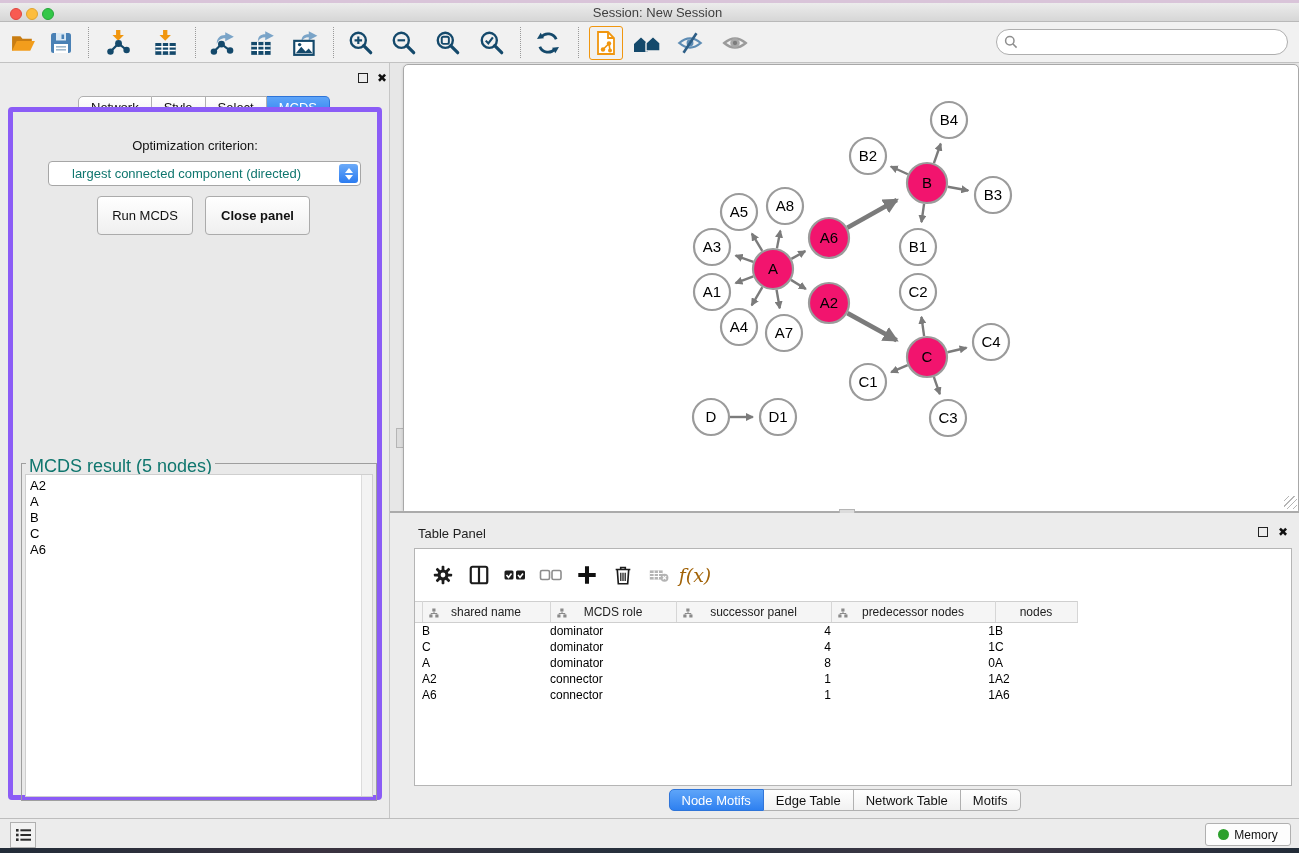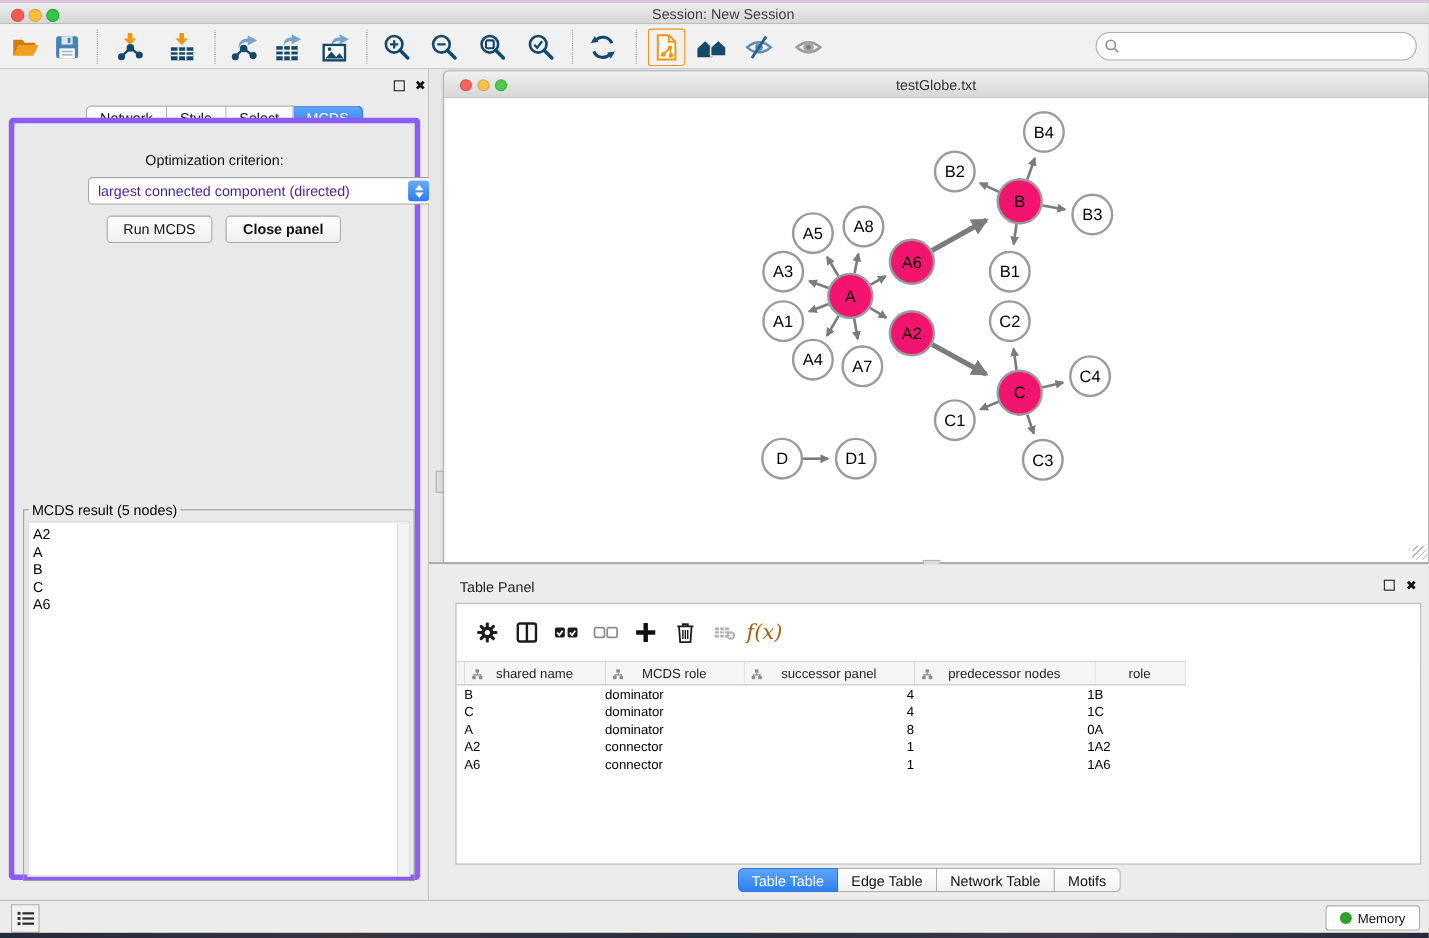--- a/index.html
+++ b/index.html
@@ -39,33 +39,33 @@
        font-size:13px;display:flex;align-items:center;justify-content:center;color:#111;padding:0 12px;}
   .seg .seg-btn:first-child{border-left:1px solid #b0b0b0;border-radius:5px 0 0 5px;}
   .seg .seg-btn:last-child{border-radius:0 5px 5px 0;}
   .seg .seg-btn.active{background:linear-gradient(#5ea5f9,#2e80f0);color:#fff;border-color:#2e74d8;}
   .cp-tabs{left:78px;top:33px;}
 
   .cp-box{position:absolute;left:8px;top:44px;width:374px;height:693px;border:5px solid #8b5cf6;
           border-radius:4px;background:#e9e9e9;}
   .opt-label{position:absolute;left:0;right:0;top:26px;text-align:center;font-size:13px;color:#111;}
   .dropdown{position:absolute;left:35px;top:49px;width:313px;height:25px;background:#fff;border:1px solid #a6a6a6;
-            border-radius:4px;font-size:13px;display:flex;align-items:center;padding-left:8px;color:#4c1d95;margin-left:32px;}
+            border-radius:4px;font-size:13px;display:flex;align-items:center;padding-left:23px;color:#0f766e;}
   .dd-stepper{position:absolute;right:2px;top:2px;bottom:2px;width:19px;border-radius:3px;
               background:linear-gradient(#6cabf9,#2b7bf0);display:flex;flex-direction:column;
               align-items:center;justify-content:center;gap:2px;}
   .dd-up{width:0;height:0;border-left:4px solid transparent;border-right:4px solid transparent;border-bottom:5px solid #fff;}
   .dd-down{width:0;height:0;border-left:4px solid transparent;border-right:4px solid transparent;border-top:5px solid #fff;}
-  .btn{position:absolute;height:25px;border:1px solid #ababab;border-radius:4px;
+  .btn{position:absolute;height:39px;border:1px solid #ababab;border-radius:4px;
        background:linear-gradient(#ffffff,#efefef);font-size:13px;display:flex;align-items:center;
        justify-content:center;color:#111;}
   .btn-run{left:84px;top:84px;width:96px;} .btn-close{left:192px;top:84px;width:105px;font-weight:bold;}
 
   .fieldset{position:absolute;left:8px;top:351px;width:356px;height:338px;border:1px solid #9e9e9e;}
-  .fieldset .legend{position:absolute;top:-8px;left:4px;background:#e9e9e9;padding:0 3px;font-size:13px;color:#000000;}
+  .fieldset .legend{position:absolute;top:-8px;left:4px;background:#e9e9e9;padding:0 3px;font-size:18px;color:#0f766e;}
   .result-box{position:absolute;left:3px;right:3px;top:10px;bottom:3px;background:#fff;border:1px solid #cfcfcf;}
   .result-scroll{position:absolute;right:0;top:0;bottom:0;width:11px;background:#f3f3f3;border-left:1px solid #dcdcdc;}
   .result-items{padding:3px 0 0 4px;font-size:13px;line-height:16px;color:#000;}
 
   
   .desktop{position:absolute;left:390px;top:63px;width:909px;height:755px;background:#e7e7e7;}
   .grip-v{position:absolute;left:6px;top:365px;width:10px;height:20px;background:#dcdcdc;border:1px solid #b5b5b5;}
   .net-window{position:absolute;left:13px;top:1px;width:896px;height:447px;
               border:1px solid #a8a8a8;border-radius:5px 5px 0 0;background:#fff;box-shadow:0 1px 3px rgba(0,0,0,.15);}
   .nw-titlebar{position:absolute;left:0;top:0;width:100%;height:24px;border-radius:4px 4px 0 0;
@@ -309,26 +309,20 @@
           <div class="result-scroll"></div>
         </div>
       </div>
     </div>
   </div>
 
   <div class="desktop">
     <div class="grip-v"></div>
 
     <div class="net-window">
-      <div class="nw-titlebar">
-        <span class="ntl red"></span>
-        <span class="ntl yellow"></span>
-        <span class="ntl green"></span>
-        <div class="title">testGlobe.txt</div>
-      </div>
       <div class="net-canvas">
         <svg id="net-svg" width="894" height="422" viewBox="0 0 894 422">
           <defs>
             <marker id="arrow" viewBox="0 0 4 4" refX="3.4" refY="2" markerWidth="3.4" markerHeight="3.4" orient="auto">
               <path d="M0,0 L4,2 L0,4 z" fill="#7b7b7b"></path>
             </marker>
           </defs>
           <g id="edge-layer">
               <line x1="349.35035698573034" y1="187.4088817922656" x2="331.5421437256678" y2="194.12345400507607" stroke="#7B7B7B" stroke-width="2.4" marker-end="url(#arrow)"></line>
               <line x1="349.2454960056743" y1="172.8754247889317" x2="331.667777166535" y2="166.5359196338323" stroke="#7B7B7B" stroke-width="2.4" marker-end="url(#arrow)"></line>
@@ -558,21 +552,21 @@
                 <span class="tree">
                   <svg width="10" height="10" viewBox="0 0 10 10">
                       <rect x="3.3" y="0.5" width="3.2" height="3" fill="#8a8a8a"></rect>
                       <rect x="0.3" y="6.5" width="3.2" height="3" fill="#8a8a8a"></rect>
                       <rect x="6.3" y="6.5" width="3.2" height="3" fill="#8a8a8a"></rect>
                       <path d="M5 3.5 v2 M2 6.5 v-1 h6 v1" stroke="#8a8a8a" fill="none"></path>
                     </svg>
                 </span>
                 <span>predecessor nodes</span>
               </th>
-              <th><span>role</span></th>
+              <th><span>nodes</span></th>
               <th class="filler"></th>
             </tr>
           </thead>
           <tbody id="node-table-body">
               <tr>
                 <td class="c-strip"></td>
                 <td class="c1">B</td>
                 <td class="c2">dominator</td>
                 <td class="c3">4</td>
                 <td class="c4">1</td>
@@ -613,21 +607,21 @@
                 <td class="c3">1</td>
                 <td class="c4">1</td>
                 <td class="c5">A6</td>
                 <td></td>
               </tr>
             </tbody>
         </table>
       </div>
 
       <div class="seg tp-tabs" style="position:absolute">
-        <div class="seg-btn active">Table Table</div>
+        <div class="seg-btn active">Node Motifs</div>
         <div class="seg-btn">Edge Table</div>
         <div class="seg-btn">Network Table</div>
         <div class="seg-btn">Motifs</div>
       </div>
     </div>
   </div>
 
   <div class="statusbar">
     <span class="list-btn">
       <svg width="17" height="16" viewBox="0 0 17 16">

